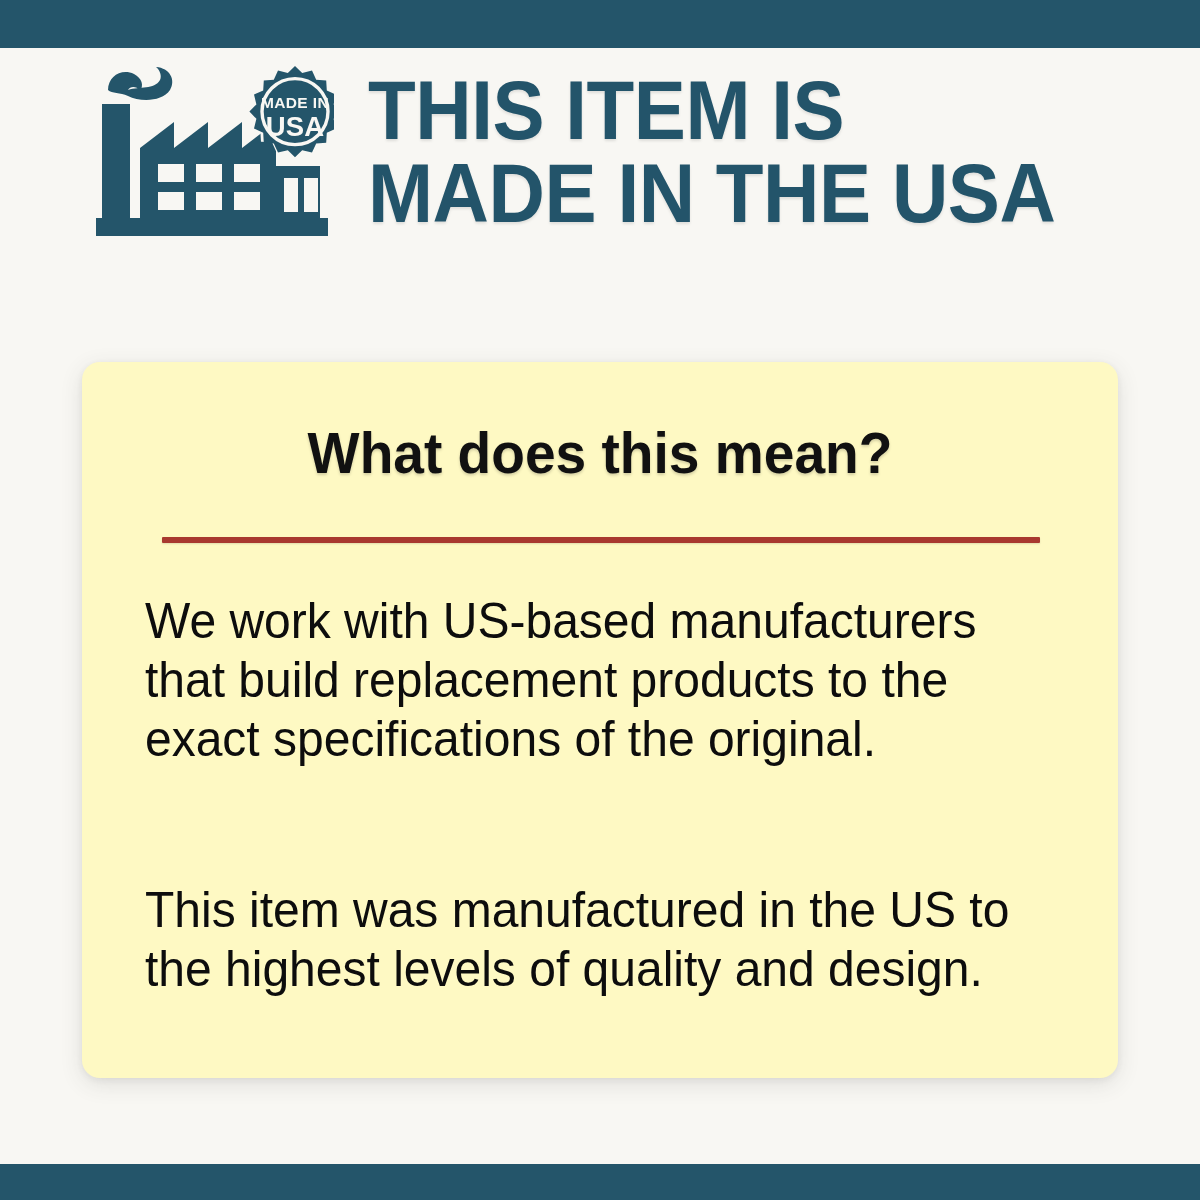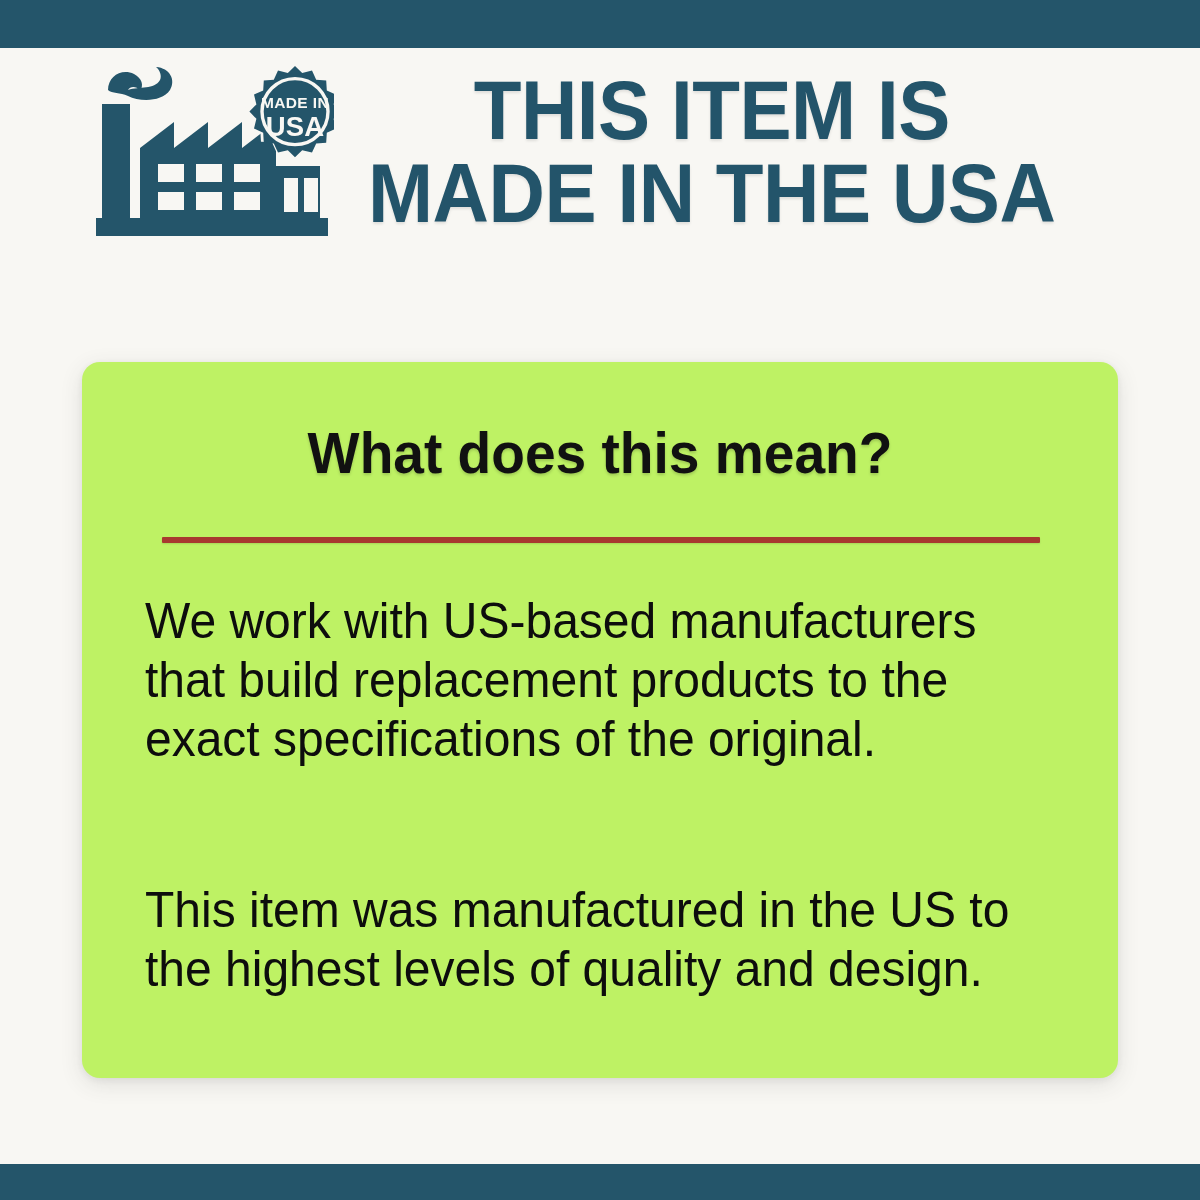--- a/index.html
+++ b/index.html
@@ -38,21 +38,20 @@
   
   .header {
     position: absolute;
     left: 96px;
     top: 52px;
     width: 1060px;
     height: 200px;
     display: flex;
     align-items: center;
     gap: 34px;
-    text-align: center;
   }
 
   .logo-wrap {
     position: relative;
     width: 238px;
     height: 192px;
     flex: 0 0 238px;
   }
   .logo-wrap svg { display: block; }
 
@@ -70,21 +69,21 @@
     text-shadow: 0 2px 3px rgba(0,0,0,0.10);
   }
 
   
   .card {
     position: absolute;
     left: 82px;
     top: 362px;
     width: 1036px;
     height: 716px;
-    background: #bef264;
+    background: #fef9c3;
     border-radius: 18px;
     box-shadow: 0 6px 22px rgba(60,60,60,0.13),
                 0 2px 6px rgba(60,60,60,0.07);
   }
 
   .card-title {
     position: absolute;
     left: 0;
     top: 62px;
     width: 1036px;

